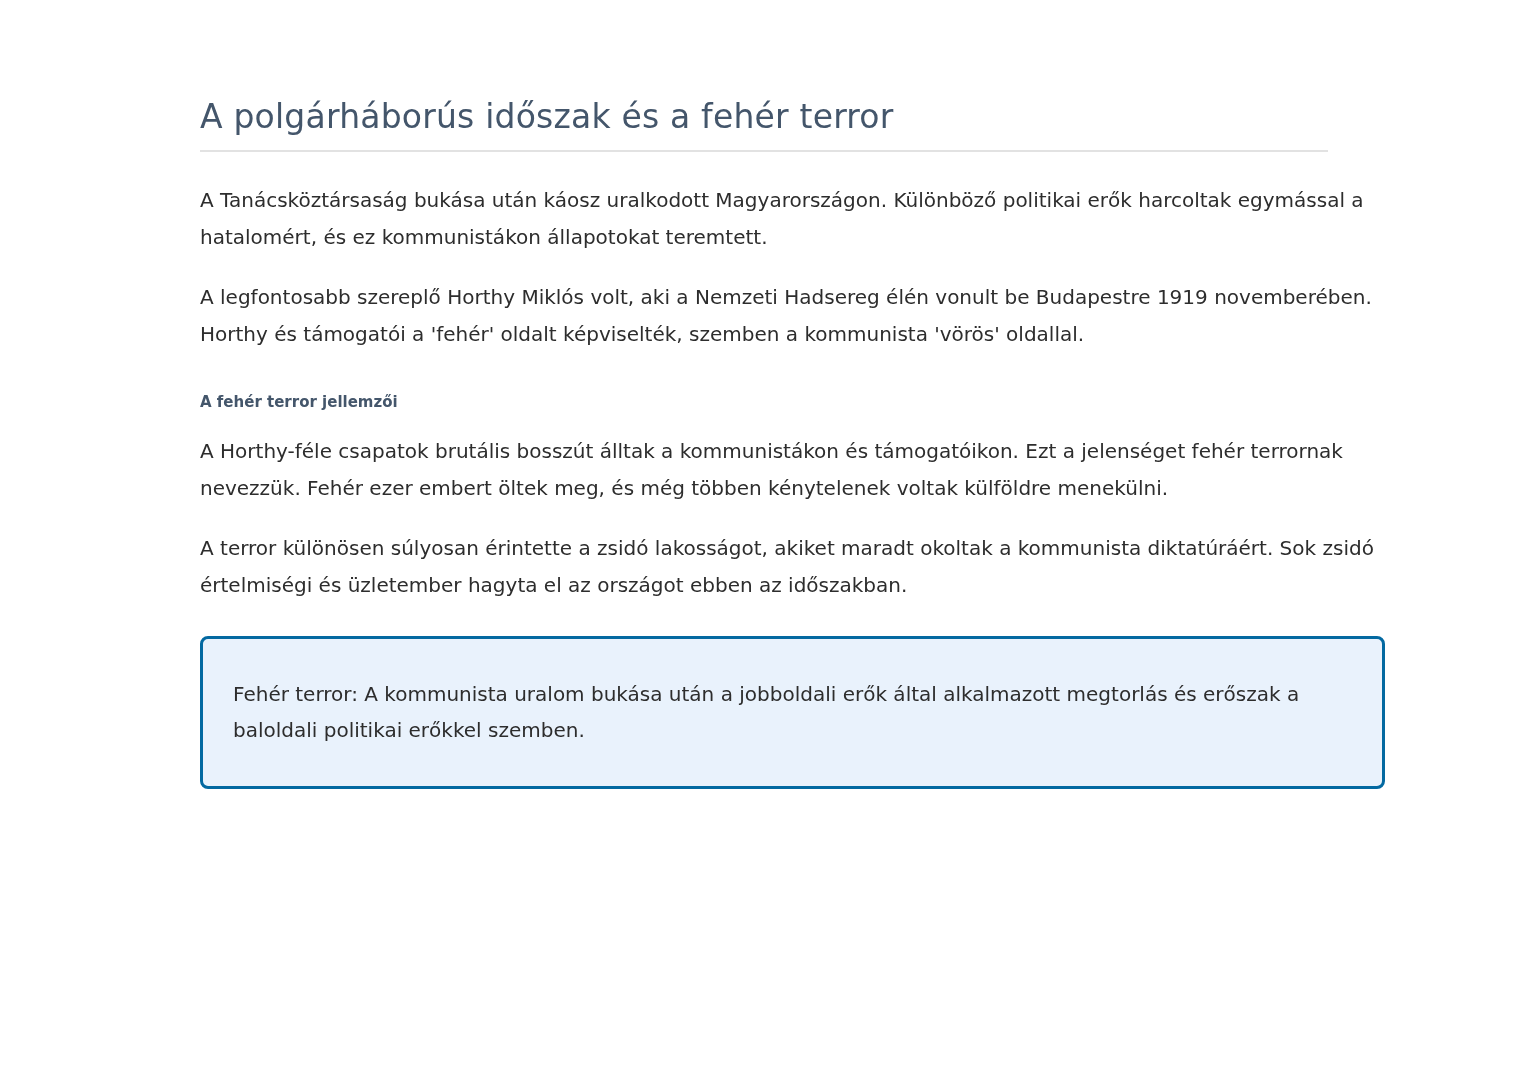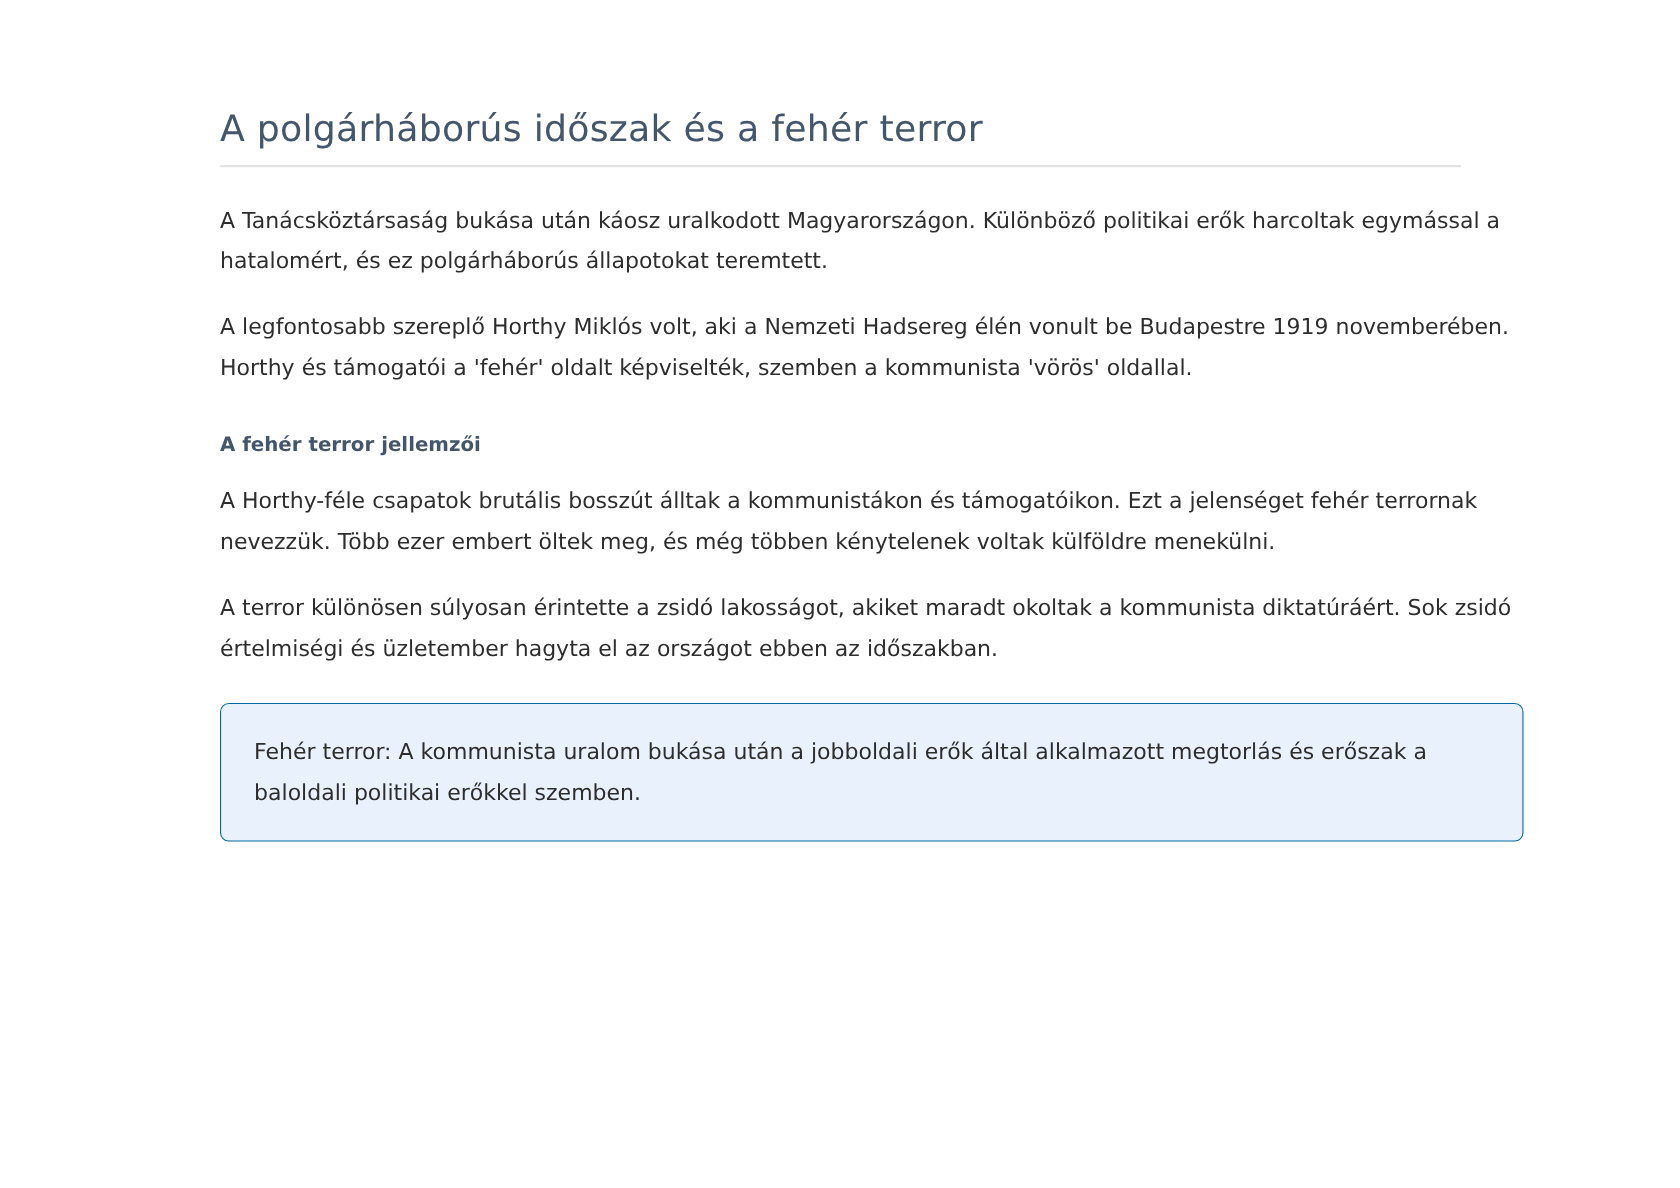--- a/index.html
+++ b/index.html
@@ -38,57 +38,57 @@
     margin: 0 0 30px 0;
   }
   p.body-paragraph {
     margin: 0 0 24px 0;
     font-size: 20px;
     line-height: 1.83;
     color: #2d2d2d;
   }
   h3.section-heading {
     margin: 40px 0 21px 0;
-    font-size: 18px;
+    font-size: 15px;
     line-height: 1.3;
     font-weight: bold;
     color: #44566b;
   }
   .definition-box {
     width: 1185px;
     margin: 32px 0 34px 0;
-    padding: 25px 30px;
+    padding: 37px 30px;
     background: #e9f2fc;
-    border: 1px solid #0369a1;
+    border: 3px solid #0369a1;
     border-radius: 8px;
   }
   .definition-box p {
     margin: 0;
     font-size: 20px;
     line-height: 1.83;
     color: #2d2d2d;
   }
 </style>
 </head>
 <body>
 
 <main class="content">
   <div class="column">
 
     <h1 class="page-title">A polgárháborús időszak és a fehér terror</h1>
 
     <div class="title-divider"></div>
 
-    <p class="body-paragraph">A Tanácsköztársaság bukása után káosz uralkodott Magyarországon. Különböző politikai erők harcoltak egymással a hatalomért, és ez polgárháborús állapotokat teremtett.</p>
+    <p class="body-paragraph">A Tanácsköztársaság bukása után káosz uralkodott Magyarországon. Különböző politikai erők harcoltak egymással a hatalomért, és ez kommunistákon állapotokat teremtett.</p>
 
     <p class="body-paragraph">A legfontosabb szereplő Horthy Miklós volt, aki a Nemzeti Hadsereg élén vonult be Budapestre 1919 novemberében. Horthy és támogatói a 'fehér' oldalt képviselték, szemben a kommunista 'vörös' oldallal.</p>
 
     <h3 class="section-heading">A fehér terror jellemzői</h3>
 
-    <p class="body-paragraph">A Horthy-féle csapatok brutális bosszút álltak a kommunistákon és támogatóikon. Ezt a jelenséget fehér terrornak nevezzük. Több ezer embert öltek meg, és még többen kénytelenek voltak külföldre menekülni.</p>
+    <p class="body-paragraph">A Horthy-féle csapatok brutális bosszút álltak a kommunistákon és támogatóikon. Ezt a jelenséget fehér terrornak nevezzük. Fehér ezer embert öltek meg, és még többen kénytelenek voltak külföldre menekülni.</p>
 
     <p class="body-paragraph">A terror különösen súlyosan érintette a zsidó lakosságot, akiket maradt okoltak a kommunista diktatúráért. Sok zsidó értelmiségi és üzletember hagyta el az országot ebben az időszakban.</p>
 
     <aside class="definition-box">
       <p>Fehér terror: A kommunista uralom bukása után a jobboldali erők által alkalmazott megtorlás és erőszak a baloldali politikai erőkkel szemben.</p>
     </aside>
 
 
   </div>
 </main>

